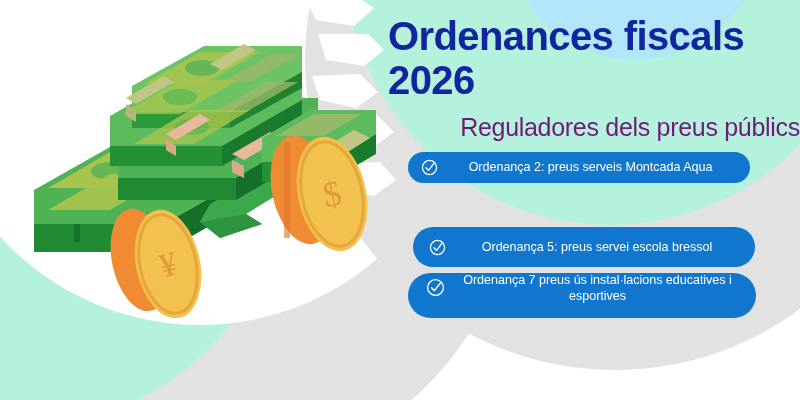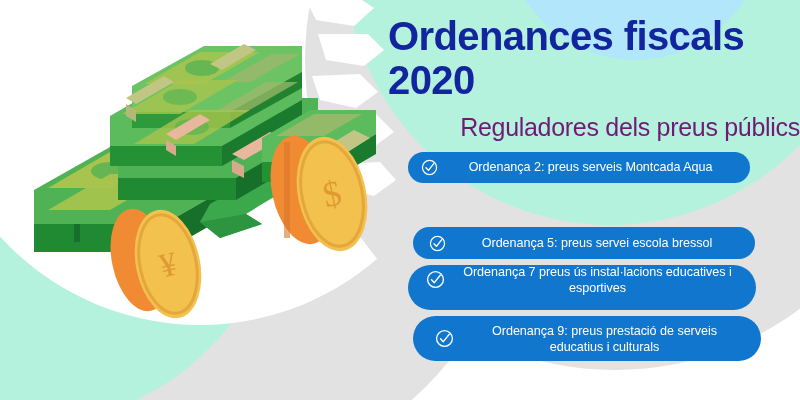--- a/index.html
+++ b/index.html
@@ -112,21 +112,21 @@
     font-size:12.6px;
     line-height:15px;
     letter-spacing:-0.05px;
     text-align:center;
     padding-right:4px;
   }
 
   
   .p1{width:342px;height:31px;margin-left:20px;padding:0 10px 0 13px;}
   .p2{width:342px;height:31px;margin-left:17px;padding:0 8px 0 10px;}
-  .p3{width:342px;height:32px;margin-left:25px;padding:0 10px 0 16px;margin-top:44px;}
+  .p3{width:342px;height:40px;margin-left:25px;padding:0 10px 0 16px;margin-top:44px;}
   .p4{width:348px;height:45px;margin-left:20px;padding:0 12px 16px 18px;}
   .p5{width:348px;height:45px;margin-left:25px;padding:0 12px 0 22px;}
   .p4 .chk,.p5 .chk{width:19px;height:19px;margin-right:10px;}
   .p4 .ptxt,.p5 .ptxt{font-size:12.6px;line-height:16px;}
 </style>
 </head>
 <body>
 
 <div id="poster">
 
@@ -252,21 +252,21 @@
       <ellipse cx="154" cy="226" rx="32" ry="55" transform="rotate(-12 154 226)" fill="#f2c14e"></ellipse>
       <ellipse cx="154" cy="226" rx="28" ry="50" transform="rotate(-12 154 226)" fill="none" stroke="#e5a63c" stroke-width="3"></ellipse>
       <text x="154" y="238" font-family="'Liberation Serif',serif" font-size="34" fill="#e09a33" text-anchor="middle" transform="rotate(-12 154 226)">¥</text>
     </g>
   </svg>
 
   <div class="content">
 
     <div class="title">
       <span>Ordenances fiscals</span><br>
-      <span>2020</span>
+      <span>2026</span>
     </div>
 
     <div class="subtitle">Reguladores dels preus públics</div>
 
     <div class="pill-list">
 
       <div class="pill p1">
         <svg class="chk" viewBox="0 0 24 24">
           <circle cx="12" cy="12" r="10" fill="none" stroke="#ffffff" stroke-width="1.8"></circle>
           <path d="M7 12.4 L10.5 16 L18 6.6" fill="none" stroke="#ffffff" stroke-width="1.9" stroke-linecap="round" stroke-linejoin="round"></path>
@@ -284,24 +284,17 @@
       </div>
 
       <div class="pill p4 shadowed">
         <svg class="chk" viewBox="0 0 24 24">
           <circle cx="12" cy="12" r="10" fill="none" stroke="#ffffff" stroke-width="1.7"></circle>
           <path d="M7 12.4 L10.5 16 L18 6.6" fill="none" stroke="#ffffff" stroke-width="1.8" stroke-linecap="round" stroke-linejoin="round"></path>
         </svg>
         <span class="ptxt">Ordenança 7 preus ús instal·lacions educatives i esportives</span>
       </div>
 
-      <div class="pill p5">
-        <svg class="chk" viewBox="0 0 24 24">
-          <circle cx="12" cy="12" r="10" fill="none" stroke="#ffffff" stroke-width="1.7"></circle>
-          <path d="M7 12.4 L10.5 16 L18 6.6" fill="none" stroke="#ffffff" stroke-width="1.8" stroke-linecap="round" stroke-linejoin="round"></path>
-        </svg>
-        <span class="ptxt">Ordenança 9: preus prestació de serveis educatius i culturals</span>
-      </div>
 
     </div>
   </div>
 
 </div>
 
 </body></html>

